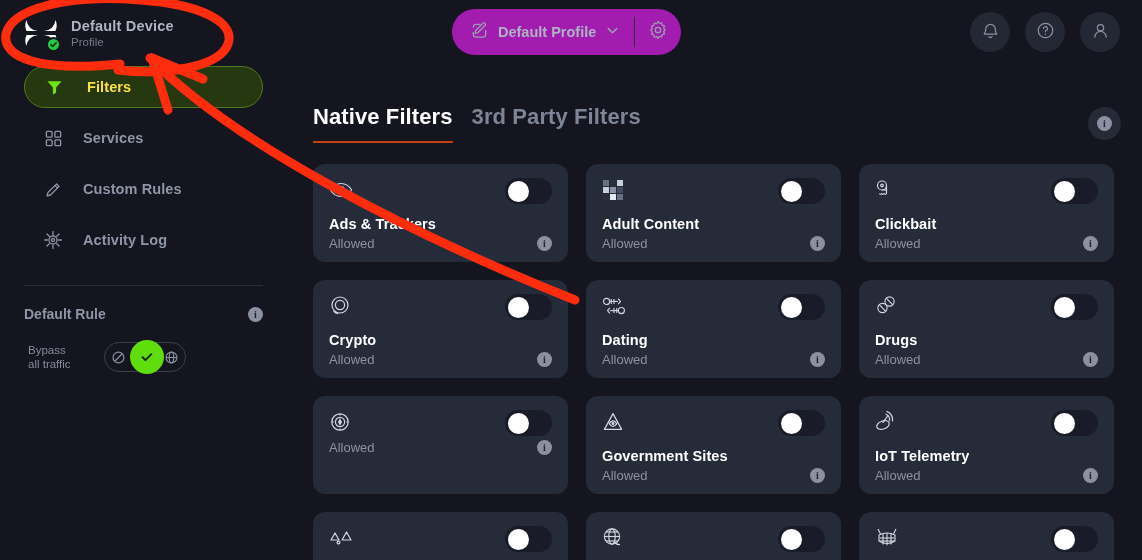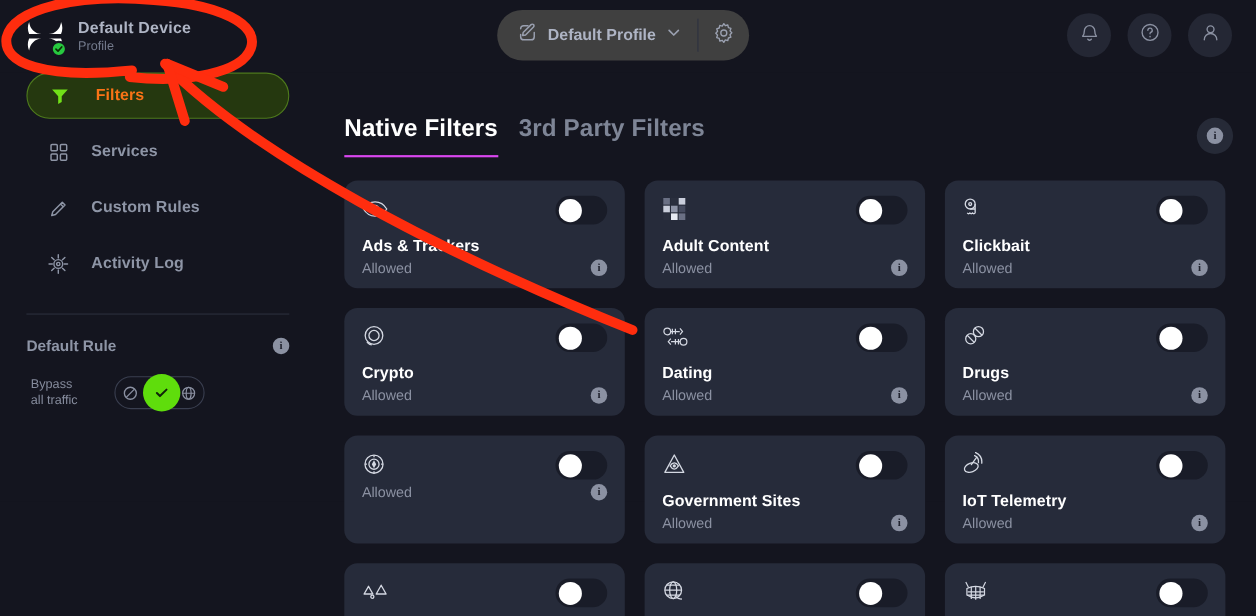--- a/index.html
+++ b/index.html
@@ -31,21 +31,21 @@
   .device-logo .badge svg { width: 9px; height: 9px; }
   .device-name {
     font-size: 14.5px; font-weight: bold; color: #aeb4c4; letter-spacing: .2px;
     line-height: 1.15;
   }
   .device-status { font-size: 11.5px; color: #737a8c; margin-top: 2px; }
 
   .profile-wrap {
     position: absolute; left: 452px; top: 9px;
     height: 46px; display: flex; align-items: center;
-    background: #404040; border-radius: 23px;
+    background: #a21caf; border-radius: 23px;
   }
   .profile-btn {
     display: flex; align-items: center; gap: 9px;
     height: 46px; padding: 0 14px 0 18px;
     cursor: pointer;
   }
   .profile-label { font-size: 14.5px; font-weight: bold; color: #aeb4c4; }
   .profile-sep { width: 1px; height: 30px; background: #2c3040; }
   .gear-btn {
     width: 46px; height: 46px; display: flex; align-items: center; justify-content: center;
@@ -67,21 +67,21 @@
   
   .sidebar { position: absolute; left: 0; top: 66px; width: 287px; height: 494px; }
   .nav-item {
     display: flex; align-items: center; gap: 22px;
     height: 42px; margin: 0 24px 0 24px; padding-left: 18px;
     border-radius: 21px; cursor: pointer;
   }
   .nav-item + .nav-item { margin-top: 9px; gap: 19px; }
   .nav-item.active { background: #25380f; border: 1px solid #4e7a1c; }
   .nav-label { font-size: 14.5px; font-weight: bold; color: #8e95a6; letter-spacing: .1px; }
-  .nav-item.active .nav-label { color: #f97316; }
+  .nav-item.active .nav-label { color: #fde047; }
   .nav-ic { width: 22px; display: flex; justify-content: center; flex: none; }
 
   .divider { height: 1px; background: #2b2f3d; margin: 24px 24px 0 24px; }
 
   .rule-head {
     display: flex; align-items: center; justify-content: space-between;
     margin: 20px 24px 0 24px;
   }
   .rule-title { font-size: 14px; font-weight: bold; color: #8e95a6; }
   .info-dot {
@@ -113,21 +113,21 @@
   
   .main { position: absolute; left: 287px; top: 66px; width: 855px; height: 494px; }
   .tabs-row {
     display: flex; align-items: flex-start;
     margin: 38px 0 0 26px; gap: 19px; position: relative;
   }
   .tab {
     font-size: 22px; font-weight: bold; color: #7e8596; cursor: pointer;
     padding-bottom: 11px; letter-spacing: .1px;
   }
-  .tab.active { color: #ffffff; border-bottom: 2px solid #d946ef; }
+  .tab.active { color: #ffffff; border-bottom: 2px solid #c2410c; }
   .page-info {
     position: absolute; right: 21px; top: 41px;
     width: 33px; height: 33px; border-radius: 50%; background: #262a37;
     display: flex; align-items: center; justify-content: center; cursor: pointer;
   }
 
   .grid {
     display: grid; grid-template-columns: repeat(3, 255px);
     gap: 18px 18px;
     margin: 21px 0 0 26px;

